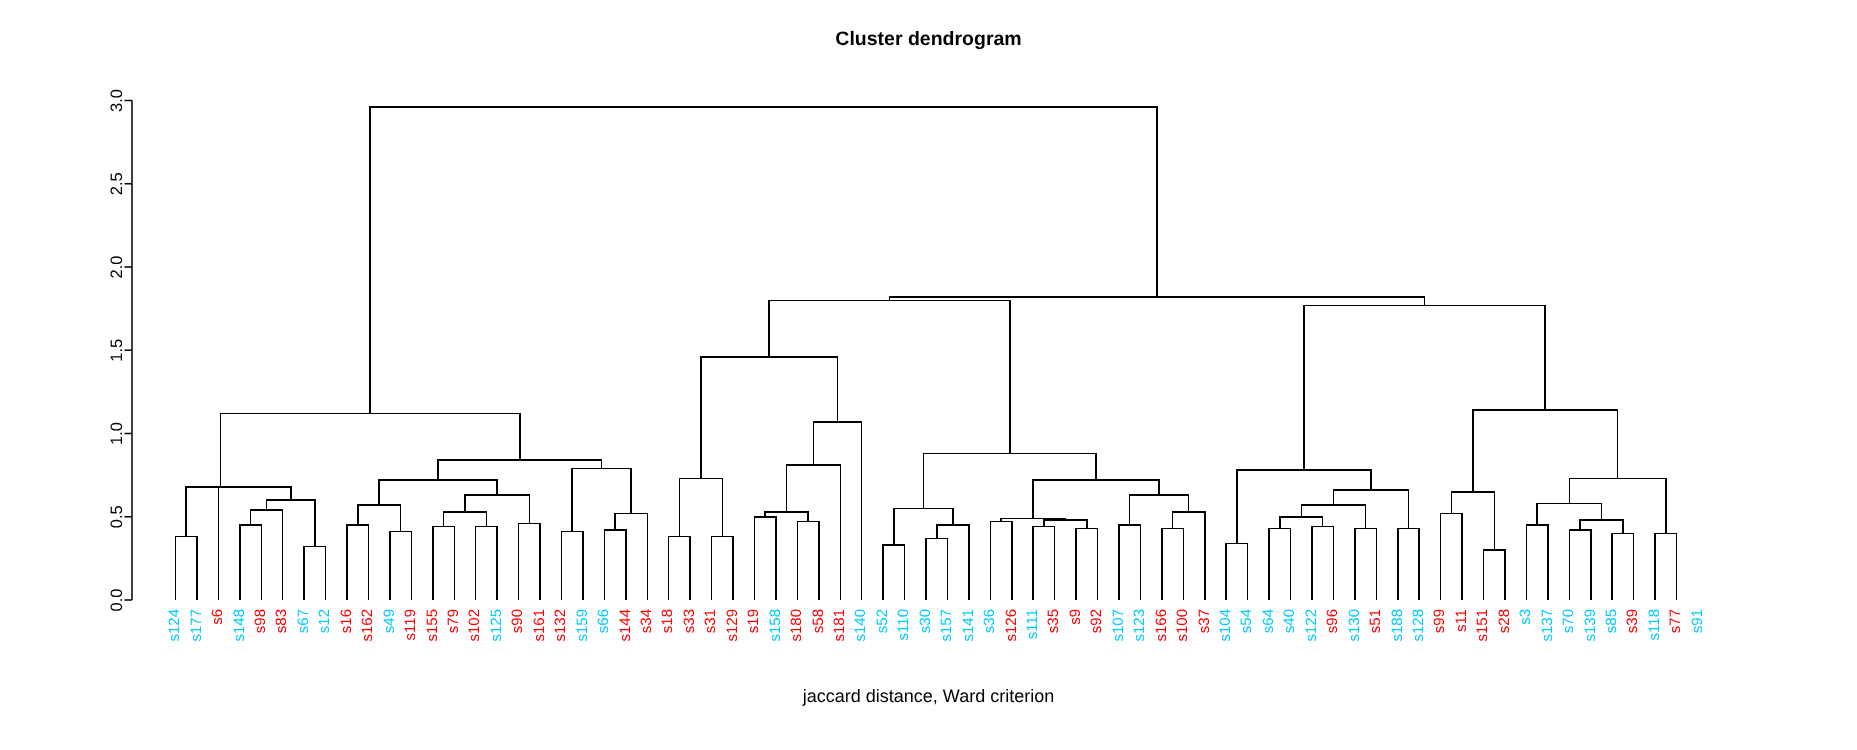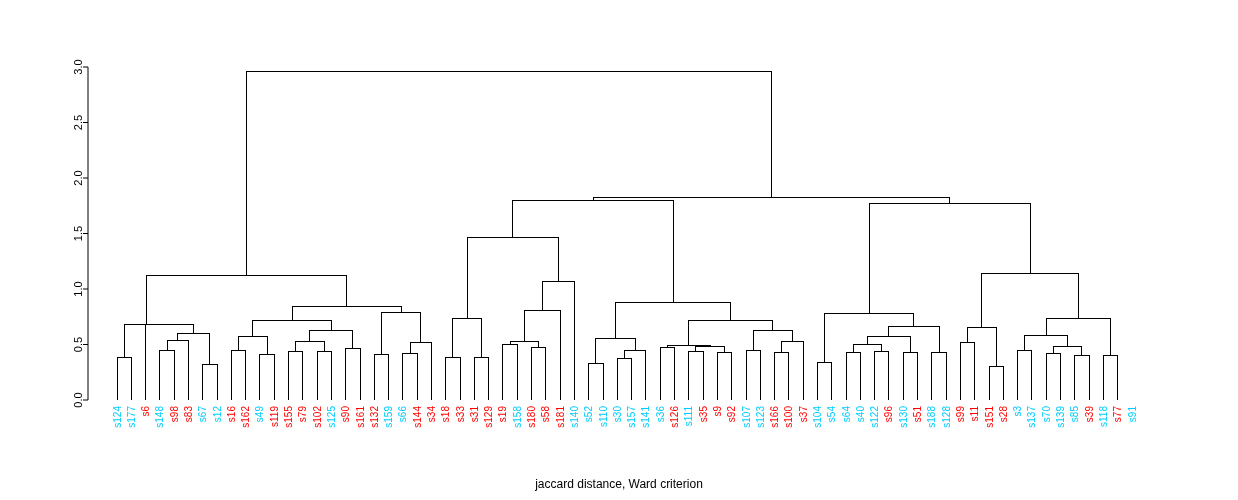--- a/index.html
+++ b/index.html
@@ -29,21 +29,20 @@
     letter-spacing: 0px;
   }
   #plot-xlabel {
     position: absolute;
     top: 457px;
     left: 0;
     width: 1238px;
     text-align: center;
     font-size: 12px;
     color: #000000;
-    margin-top: 20px;
   }
   svg#dendro {
     position: absolute;
     top: 0;
     left: 0;
   }
   .axis-line, .tick-line {
     stroke: #000000;
     stroke-width: 1;
     fill: none;
@@ -62,20 +61,21 @@
     stroke-width: 1;
     fill: none;
     shape-rendering: crispEdges;
   }
 </style>
 </head>
 <body>
 
 <div id="plot-root">
 
+  <div id="plot-title">Cluster dendrogram</div>
 
   <svg id="dendro" width="1238" height="500">
       <g>
         <line x1="88" y1="400" x2="88" y2="67" class="axis-line"></line>
         <line x1="88" y1="400" x2="83" y2="400" class="tick-line"></line>
         <text x="78" y="400" class="tick-label" text-anchor="middle" dominant-baseline="central" transform="rotate(-90 78 400)">0.0</text>
         <line x1="88" y1="344.5" x2="83" y2="344.5" class="tick-line"></line>
         <text x="78" y="344.5" class="tick-label" text-anchor="middle" dominant-baseline="central" transform="rotate(-90 78 344.5)">0.5</text>
         <line x1="88" y1="289" x2="83" y2="289" class="tick-line"></line>
         <text x="78" y="289" class="tick-label" text-anchor="middle" dominant-baseline="central" transform="rotate(-90 78 289)">1.0</text>

